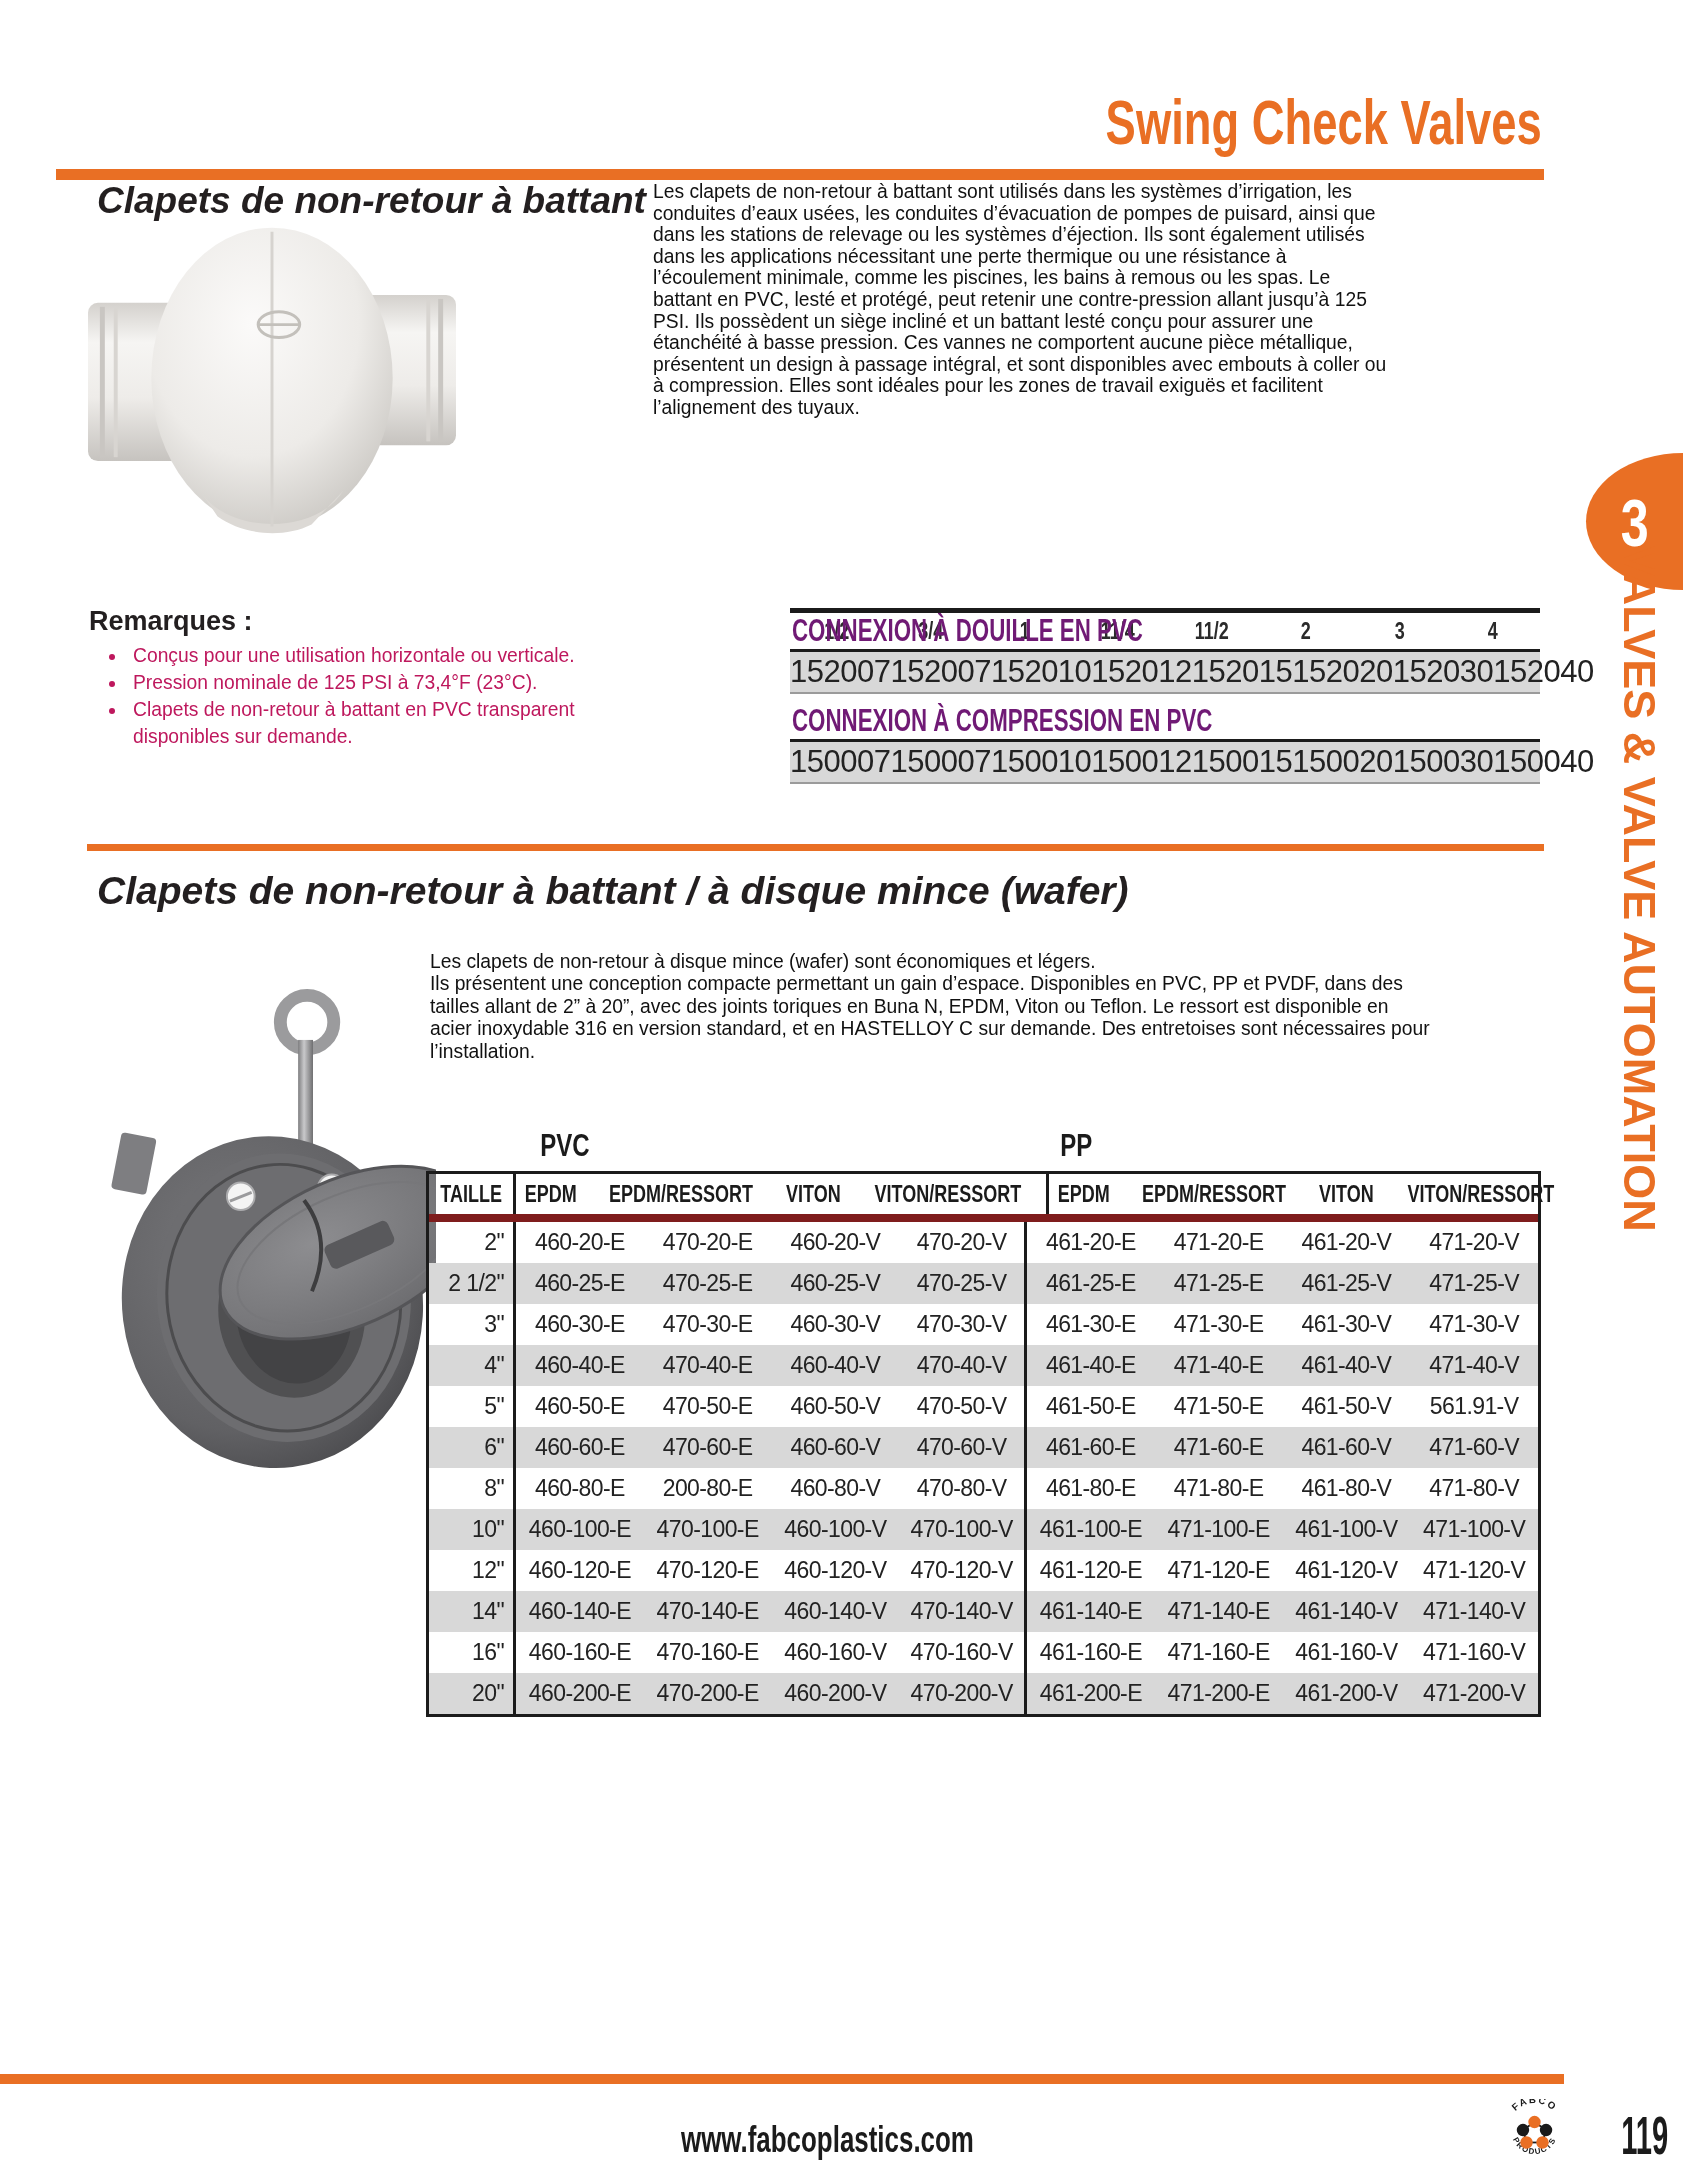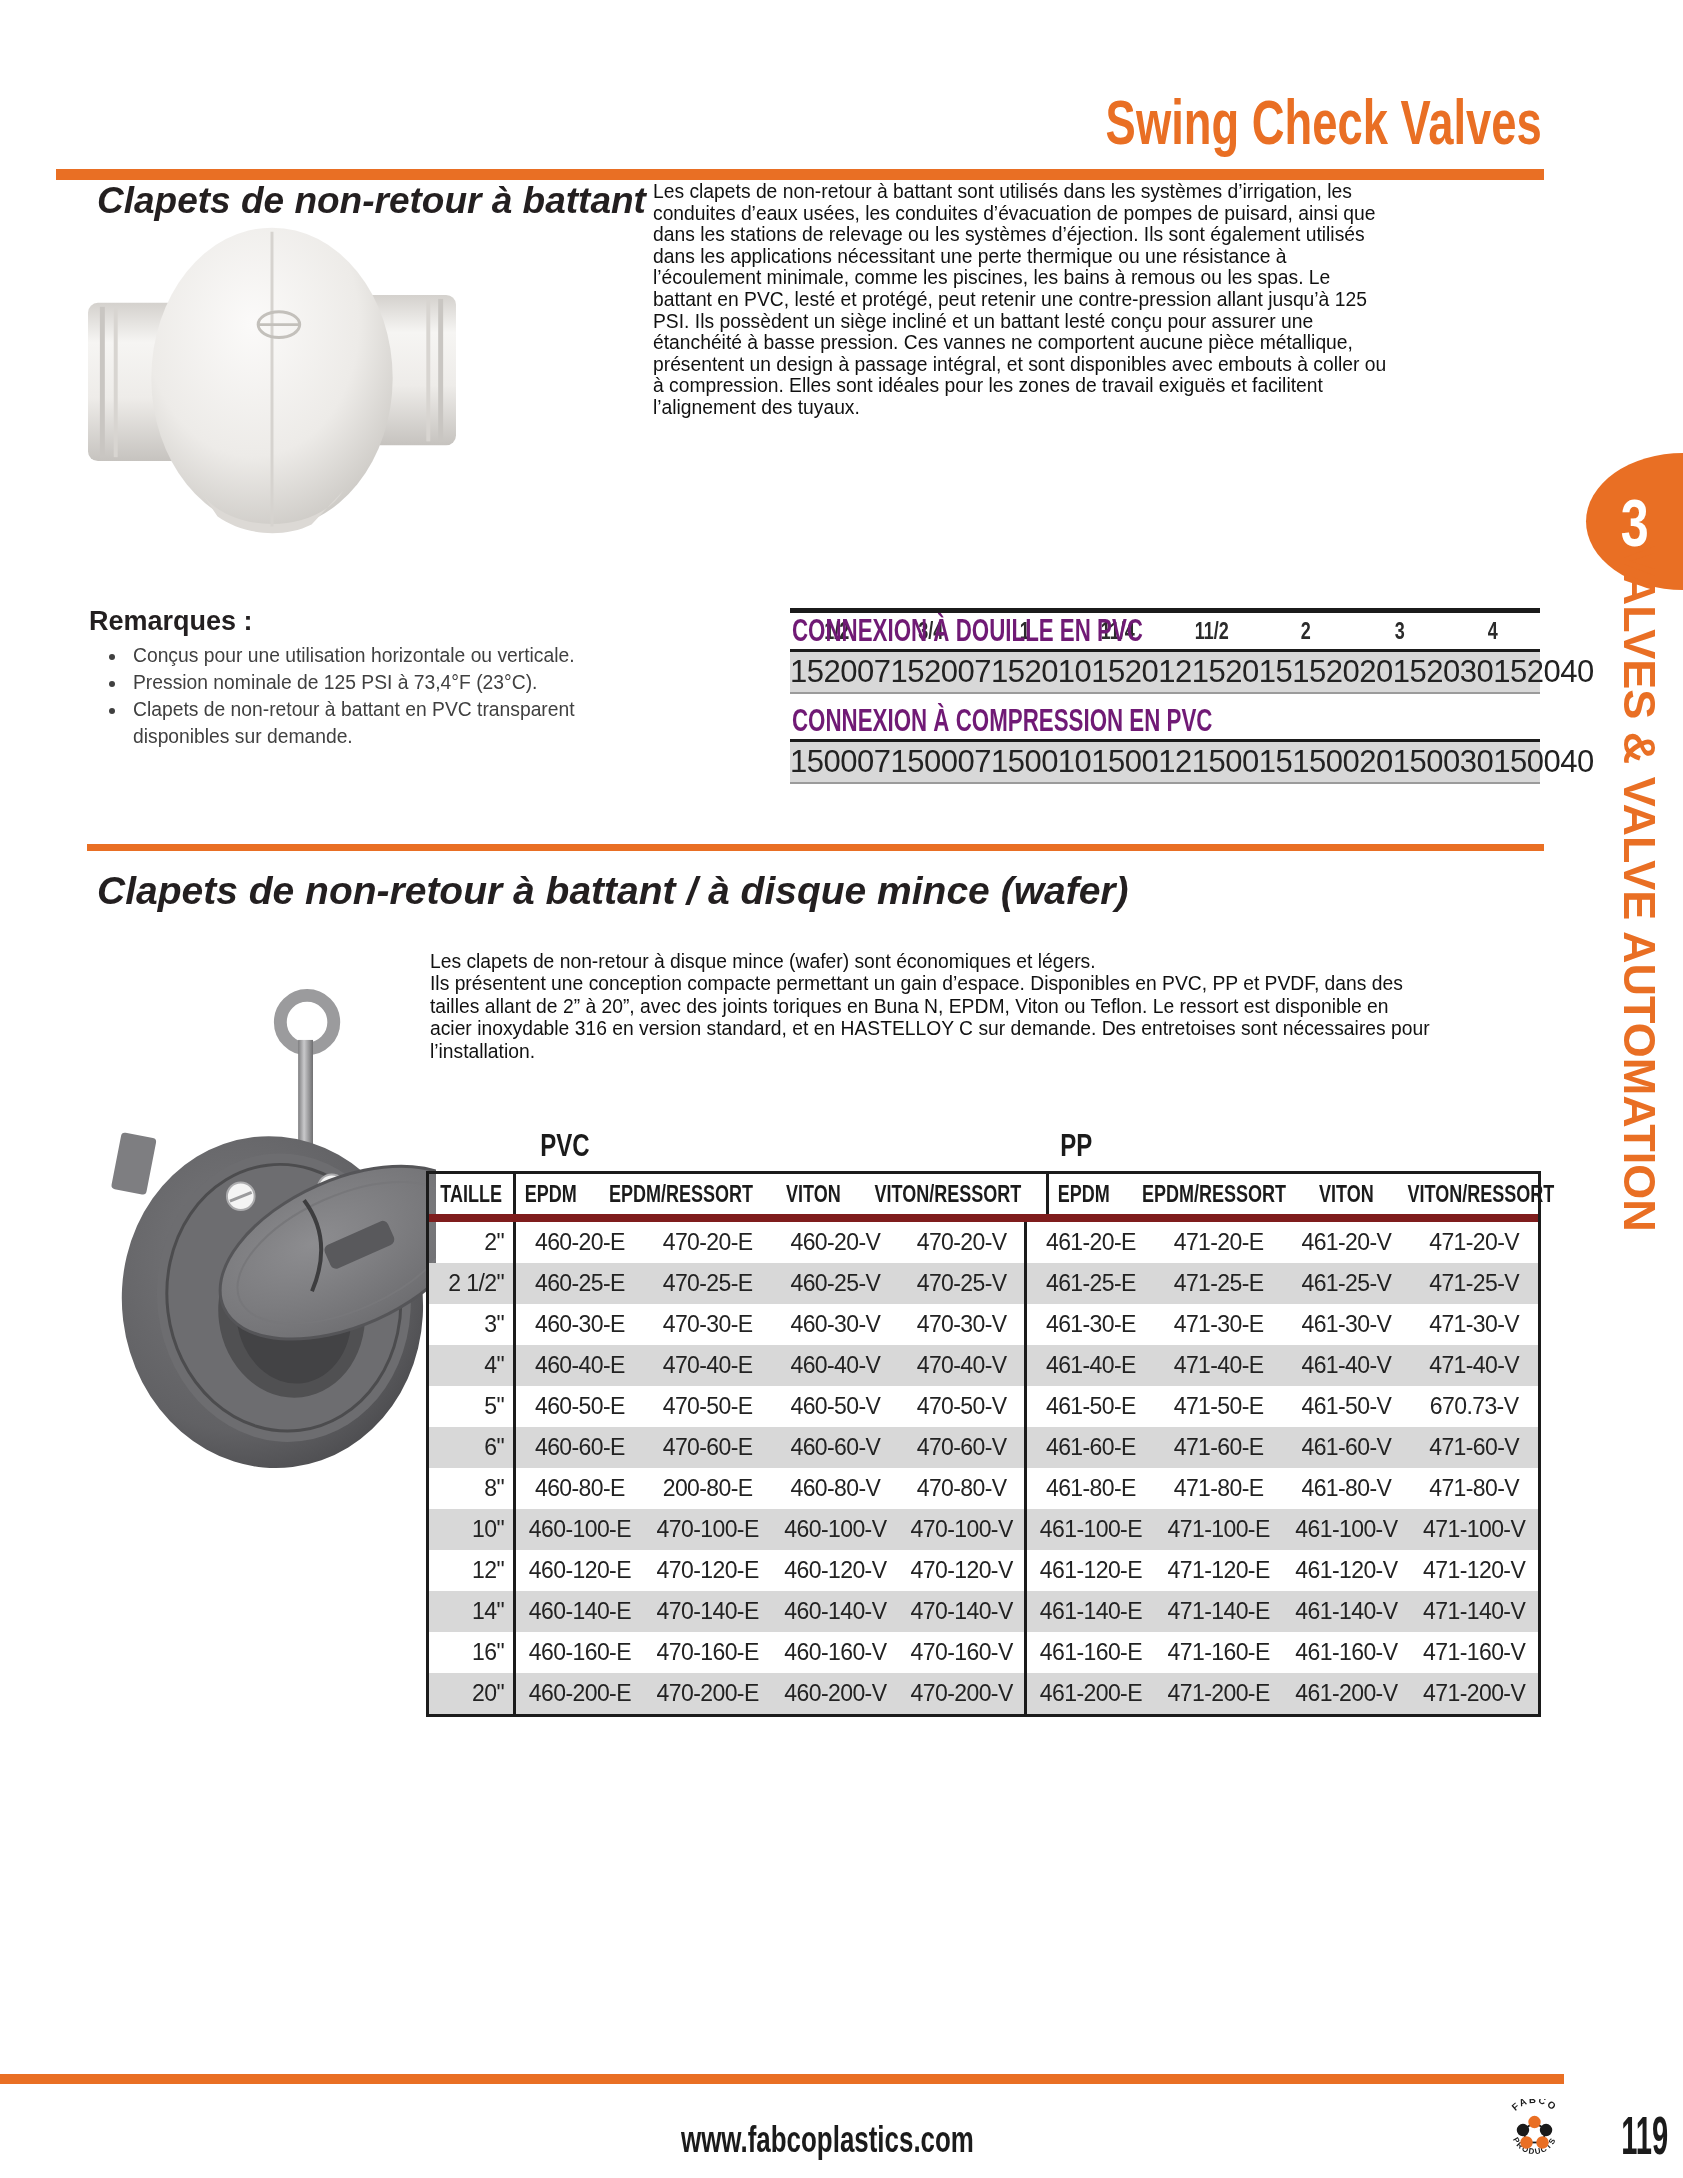--- a/index.html
+++ b/index.html
@@ -13,21 +13,21 @@
   
   .doc-title{position:absolute;top:91px;right:141px;font-size:63px;font-weight:bold;color:#E96F24;line-height:1;}
   .rule-top{position:absolute;left:56px;top:169px;width:1488px;height:11px;background:#E96F24;}
 
   
   .h1{position:absolute;left:97px;top:180px;font-size:37px;font-weight:bold;font-style:italic;color:#231F20;}
   .valve1{position:absolute;left:84px;top:198px;}
   .para1{position:absolute;left:653px;top:181px;width:741px;font-size:19.3px;line-height:21.6px;color:#111;}
   .remarks-title{position:absolute;left:89px;top:606px;font-size:27px;font-weight:bold;color:#231F20;}
   .remarks-list{position:absolute;left:95px;top:642px;width:540px;margin:0;padding-left:32px;
-                font-size:19.3px;line-height:27px;color:#404040;}
+                font-size:19.3px;line-height:27px;color:#be185d;}
   .remarks-list li{margin:0;padding-left:6px;}
 
   
   .t1{position:absolute;left:790px;top:579px;width:750px;}
   .t1sizes{display:grid;grid-template-columns:repeat(8,1fr);height:27px;align-items:center;}
   .t1size{text-align:center;font-size:24px;font-weight:bold;color:#2b2b2b;margin-top:38px;}
   .t1heavy{height:5px;background:#1b1b1b;margin-top:2px;}
   .t1head{height:36px;display:flex;align-items:center;font-size:31px;font-weight:bold;color:#701a75;padding-left:2px;}
   .t1rule{height:3px;background:#1b1b1b;}
   .t1vals{display:grid;grid-template-columns:repeat(8,1fr);height:40px;align-items:center;
@@ -289,21 +289,21 @@
         </div>
         <div class="t2row">
           <div>5"</div>
           <div>460-50-E</div>
           <div>470-50-E</div>
           <div>460-50-V</div>
           <div>470-50-V</div>
           <div>461-50-E</div>
           <div>471-50-E</div>
           <div>461-50-V</div>
-          <div>670.73-V</div>
+          <div>561.91-V</div>
         </div>
         <div class="t2row alt">
           <div>6"</div>
           <div>460-60-E</div>
           <div>470-60-E</div>
           <div>460-60-V</div>
           <div>470-60-V</div>
           <div>461-60-E</div>
           <div>471-60-E</div>
           <div>461-60-V</div>

